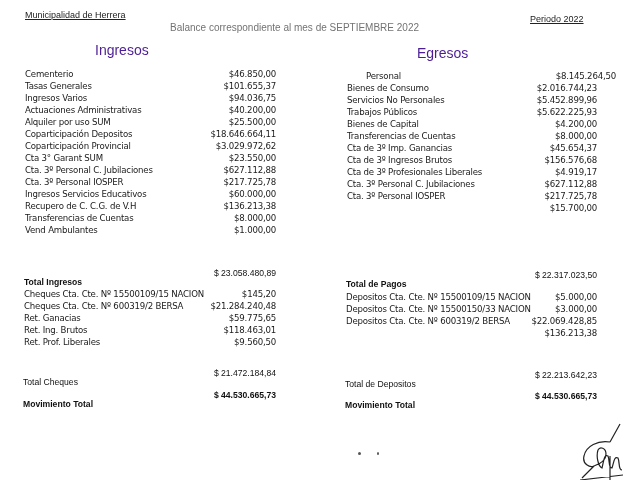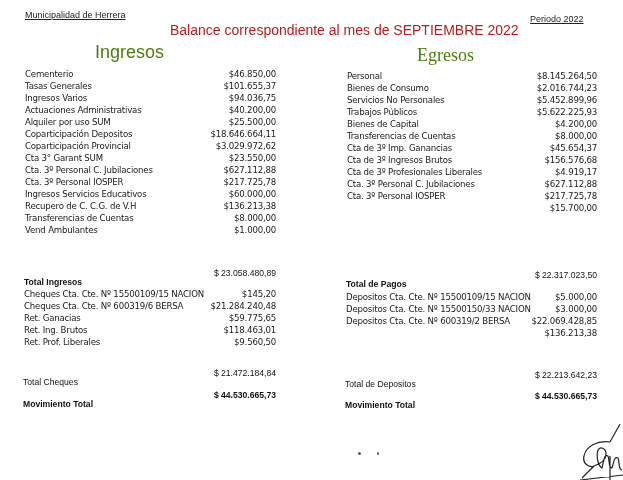--- a/index.html
+++ b/index.html
@@ -1,39 +1,39 @@
 <!DOCTYPE html>
 <html><head>
 <meta charset="utf-8">
 <style>
   html, body { margin:0; padding:0; }
   body { width:623px; height:480px; background:#ffffff; position:relative; overflow:hidden;
          font-family:"Liberation Sans", sans-serif; color:#111; }
   .abs { position:absolute; white-space:nowrap; }
   .hdr-small { font-size:9px; text-decoration:underline; color:#222; }
-  .title { font-size:14px; color:#b91c1c; }
-  .section-title { font-size:18px; color:#4d7c0f; }
+  .title { font-size:10px; color:#737373; }
+  .section-title { font-size:14px; color:#4c1d95; }
   .row { position:absolute; font-family:"DejaVu Sans", sans-serif; font-size:8.6px; letter-spacing:-0.2px; height:12px; line-height:12px; white-space:nowrap; color:#1a1a1a; }
   .row .lbl { position:absolute; left:0; top:0; }
   .row .val { position:absolute; right:0; top:0; text-align:right; }
   .tot { position:absolute; font-family:"Liberation Sans", sans-serif; font-size:8.6px; height:12px; line-height:12px; white-space:nowrap; color:#111; }
   .tot .lbl { position:absolute; left:0; top:0;margin-top:9px; }
   .tot .val { position:absolute; right:0; top:0; text-align:right; }
   .bold { font-weight:bold; }
   .speck { position:absolute; background:#555; border-radius:50%; }
 </style>
 </head>
 <body>
 
 <div class="abs hdr-small" style="left:25px;top:10px;">Municipalidad de Herrera</div>
 <div class="abs title" style="left:170px;top:22px;">Balance correspondiente al mes de SEPTIEMBRE 2022</div>
 <div class="abs hdr-small" style="left:530px;top:14px;">Periodo 2022</div>
 
 <div class="abs section-title" style="left:95px;top:42px;">Ingresos</div>
-<div class="abs section-title" style="left:417px;top:45px;font-family:Liberation Serif, serif;">Egresos</div>
+<div class="abs section-title" style="left:417px;top:45px;">Egresos</div>
 
 <div>
   <div class="row" style="left:25px;top:68px;width:251px;">
       <span class="lbl">Cementerio</span>
       <span class="val">$46.850,00</span>
     </div>
   <div class="row" style="left:25px;top:80px;width:251px;">
       <span class="lbl">Tasas Generales</span>
       <span class="val">$101.655,37</span>
     </div>
@@ -81,21 +81,21 @@
       <span class="lbl">Transferencias de Cuentas</span>
       <span class="val">$8.000,00</span>
     </div>
   <div class="row" style="left:25px;top:224px;width:251px;">
       <span class="lbl">Vend Ambulantes</span>
       <span class="val">$1.000,00</span>
     </div>
 </div>
 
 <div>
-  <div class="row" style="left:347px;top:70px;width:250px;">
+  <div class="row" style="left:366px;top:70px;width:250px;">
       <span class="lbl">Personal</span>
       <span class="val">$8.145.264,50</span>
     </div>
   <div class="row" style="left:347px;top:82px;width:250px;">
       <span class="lbl">Bienes de Consumo</span>
       <span class="val">$2.016.744,23</span>
     </div>
   <div class="row" style="left:347px;top:94px;width:250px;">
       <span class="lbl">Servicios No Personales</span>
       <span class="val">$5.452.899,96</span>
@@ -141,21 +141,21 @@
     <span class="lbl">Total Ingresos</span>
     <span class="val" style="font-weight:normal;">$ 23.058.480,89</span>
   </div>
 
 <div>
   <div class="row" style="left:24px;top:288px;width:252px;">
       <span class="lbl">Cheques Cta. Cte. Nº 15500109/15 NACION</span>
       <span class="val">$145,20</span>
     </div>
   <div class="row" style="left:24px;top:300px;width:252px;">
-      <span class="lbl">Cheques Cta. Cte. Nº 600319/6 BERSA</span>
+      <span class="lbl">Cheques Cta. Cte. Nº 600319/2 BERSA</span>
       <span class="val">$21.284.240,48</span>
     </div>
   <div class="row" style="left:24px;top:312px;width:252px;">
       <span class="lbl">Ret. Ganacias</span>
       <span class="val">$59.775,65</span>
     </div>
   <div class="row" style="left:24px;top:324px;width:252px;">
       <span class="lbl">Ret. Ing. Brutos</span>
       <span class="val">$118.463,01</span>
     </div>

